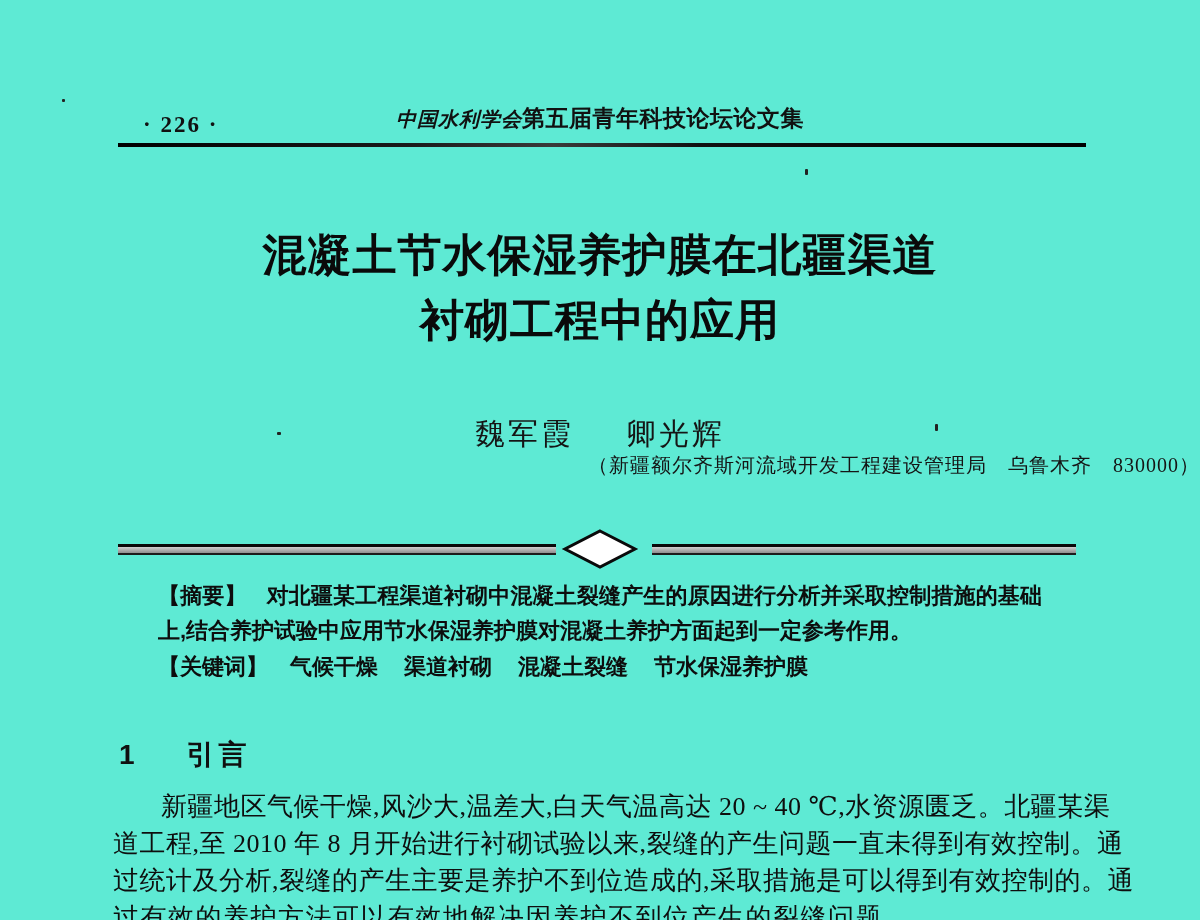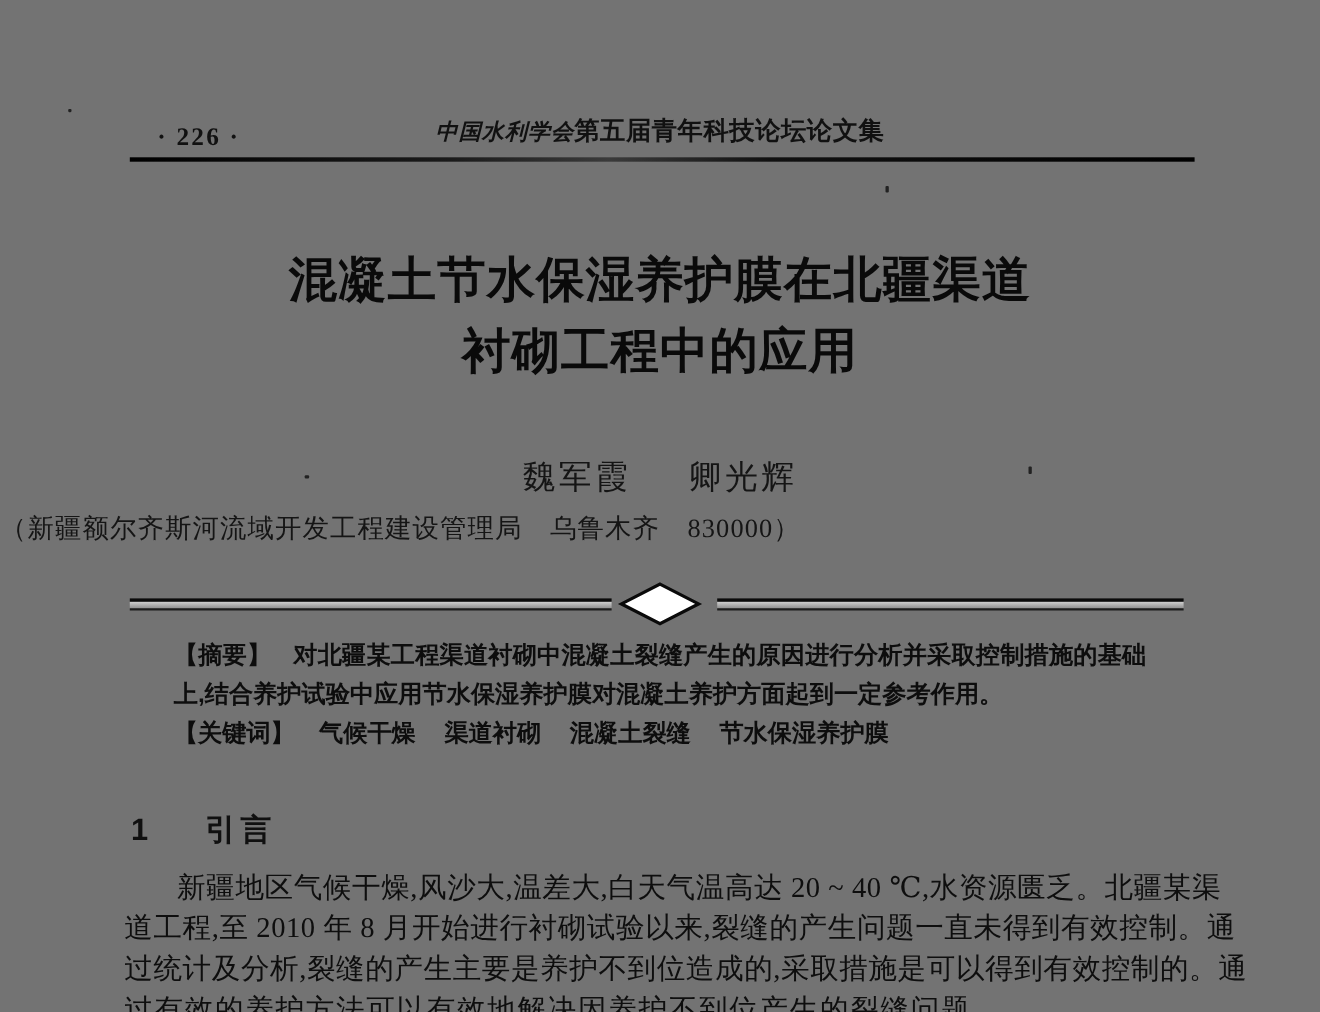--- a/index.html
+++ b/index.html
@@ -6,21 +6,21 @@
     margin: 0; padding: 0;
     width: 1200px; height: 920px;
     background: #ffffff;
     overflow: hidden;
     font-family: "Liberation Serif", "DejaVu Serif", serif;
     color: #111111;
   }
   .page {
     position: relative;
     width: 1200px; height: 920px;
-    background: #737373;
+    background: #5eead4;
     overflow: hidden;
   }
 
   
   .page-number {
     position: absolute;
     left: 143px; top: 112px;
     font-size: 23px; font-weight: bold;
     letter-spacing: 2px;
     font-family: "Liberation Serif", "DejaVu Serif", serif;
@@ -68,23 +68,23 @@
     left: 0; right: 0; top: 414px;
     text-align: center;
     font-size: 30px;
     letter-spacing: 3px;
     color: #151515;
   }
   .authors .author + .author { margin-left: 52px; }
 
   .affiliation {
     position: absolute;
-    left: 0; right: 0; top: 464px;
-    text-align: left;
-    font-size: 24px;
+    left: 0; right: 0; top: 452px;
+    text-align: right;
+    font-size: 20px;
     letter-spacing: 1px;
     color: #151515;
   }
 
   
   .divider {
     position: absolute;
     left: 118px; top: 528px;
     width: 958px; height: 42px;
     display: flex;

